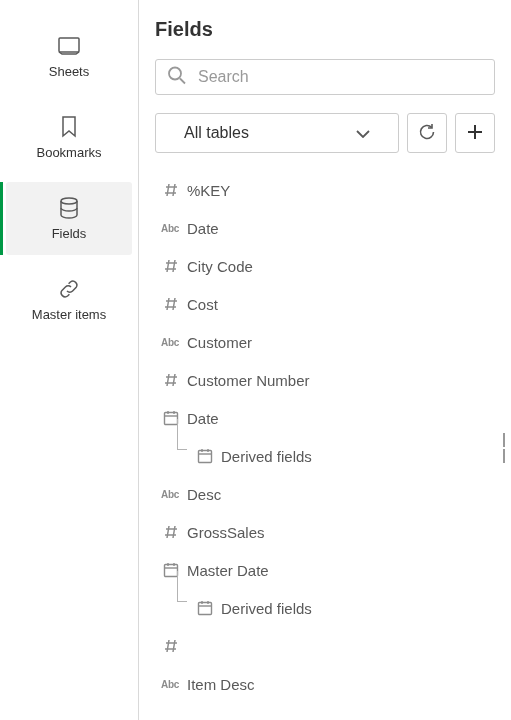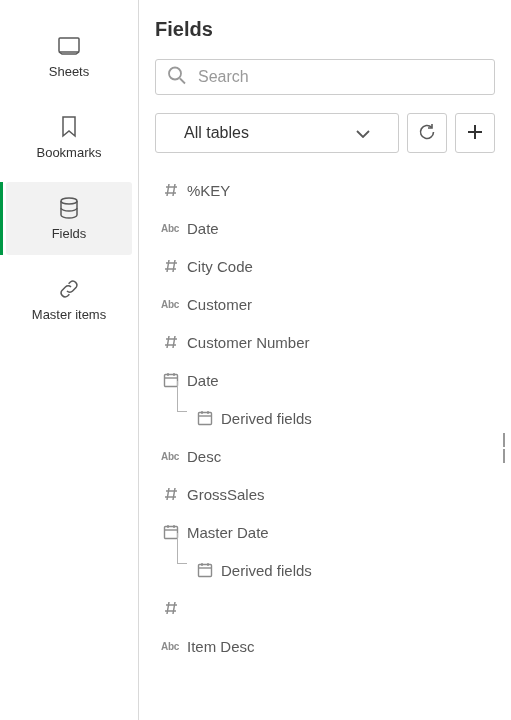--- a/index.html
+++ b/index.html
@@ -327,20 +327,31 @@
           <svg width="16" height="16" viewBox="0 0 16 16" fill="none" stroke="#8c8c8c" stroke-width="1.5">
             <line x1="3" y1="5" x2="14" y2="5"></line>
             <line x1="2" y1="11" x2="13" y2="11"></line>
             <line x1="6" y1="2" x2="4" y2="14"></line>
             <line x1="12" y1="2" x2="10" y2="14"></line>
           </svg>
         </span>
         <span class="field-name">City Code</span>
       </div>
       <div class="field-row">
+        <span class="field-type-icon ">
+          <svg width="16" height="16" viewBox="0 0 16 16" fill="none" stroke="#8c8c8c" stroke-width="1.5">
+            <line x1="3" y1="5" x2="14" y2="5"></line>
+            <line x1="2" y1="11" x2="13" y2="11"></line>
+            <line x1="6" y1="2" x2="4" y2="14"></line>
+            <line x1="12" y1="2" x2="10" y2="14"></line>
+          </svg>
+        </span>
+        <span class="field-name">Cost</span>
+      </div>
+      <div class="field-row">
         <span class="field-type-icon abc">
           <span class="abc">Abc</span>
         </span>
         <span class="field-name">Customer</span>
       </div>
       <div class="field-row">
         <span class="field-type-icon ">
           <svg width="16" height="16" viewBox="0 0 16 16" fill="none" stroke="#8c8c8c" stroke-width="1.5">
             <line x1="3" y1="5" x2="14" y2="5"></line>
             <line x1="2" y1="11" x2="13" y2="11"></line>

